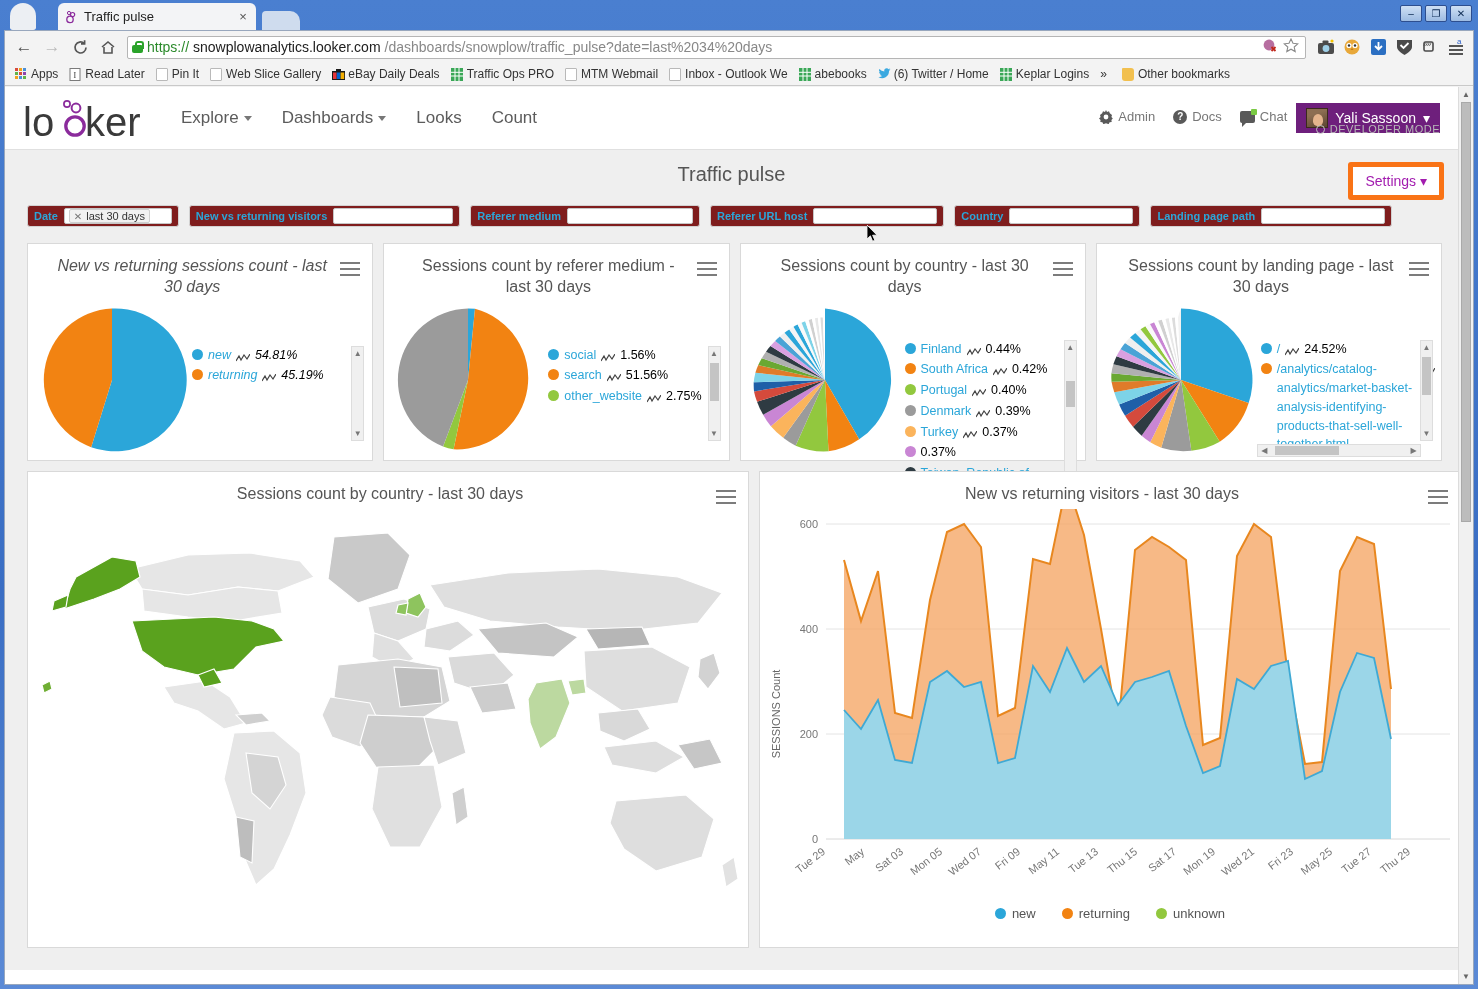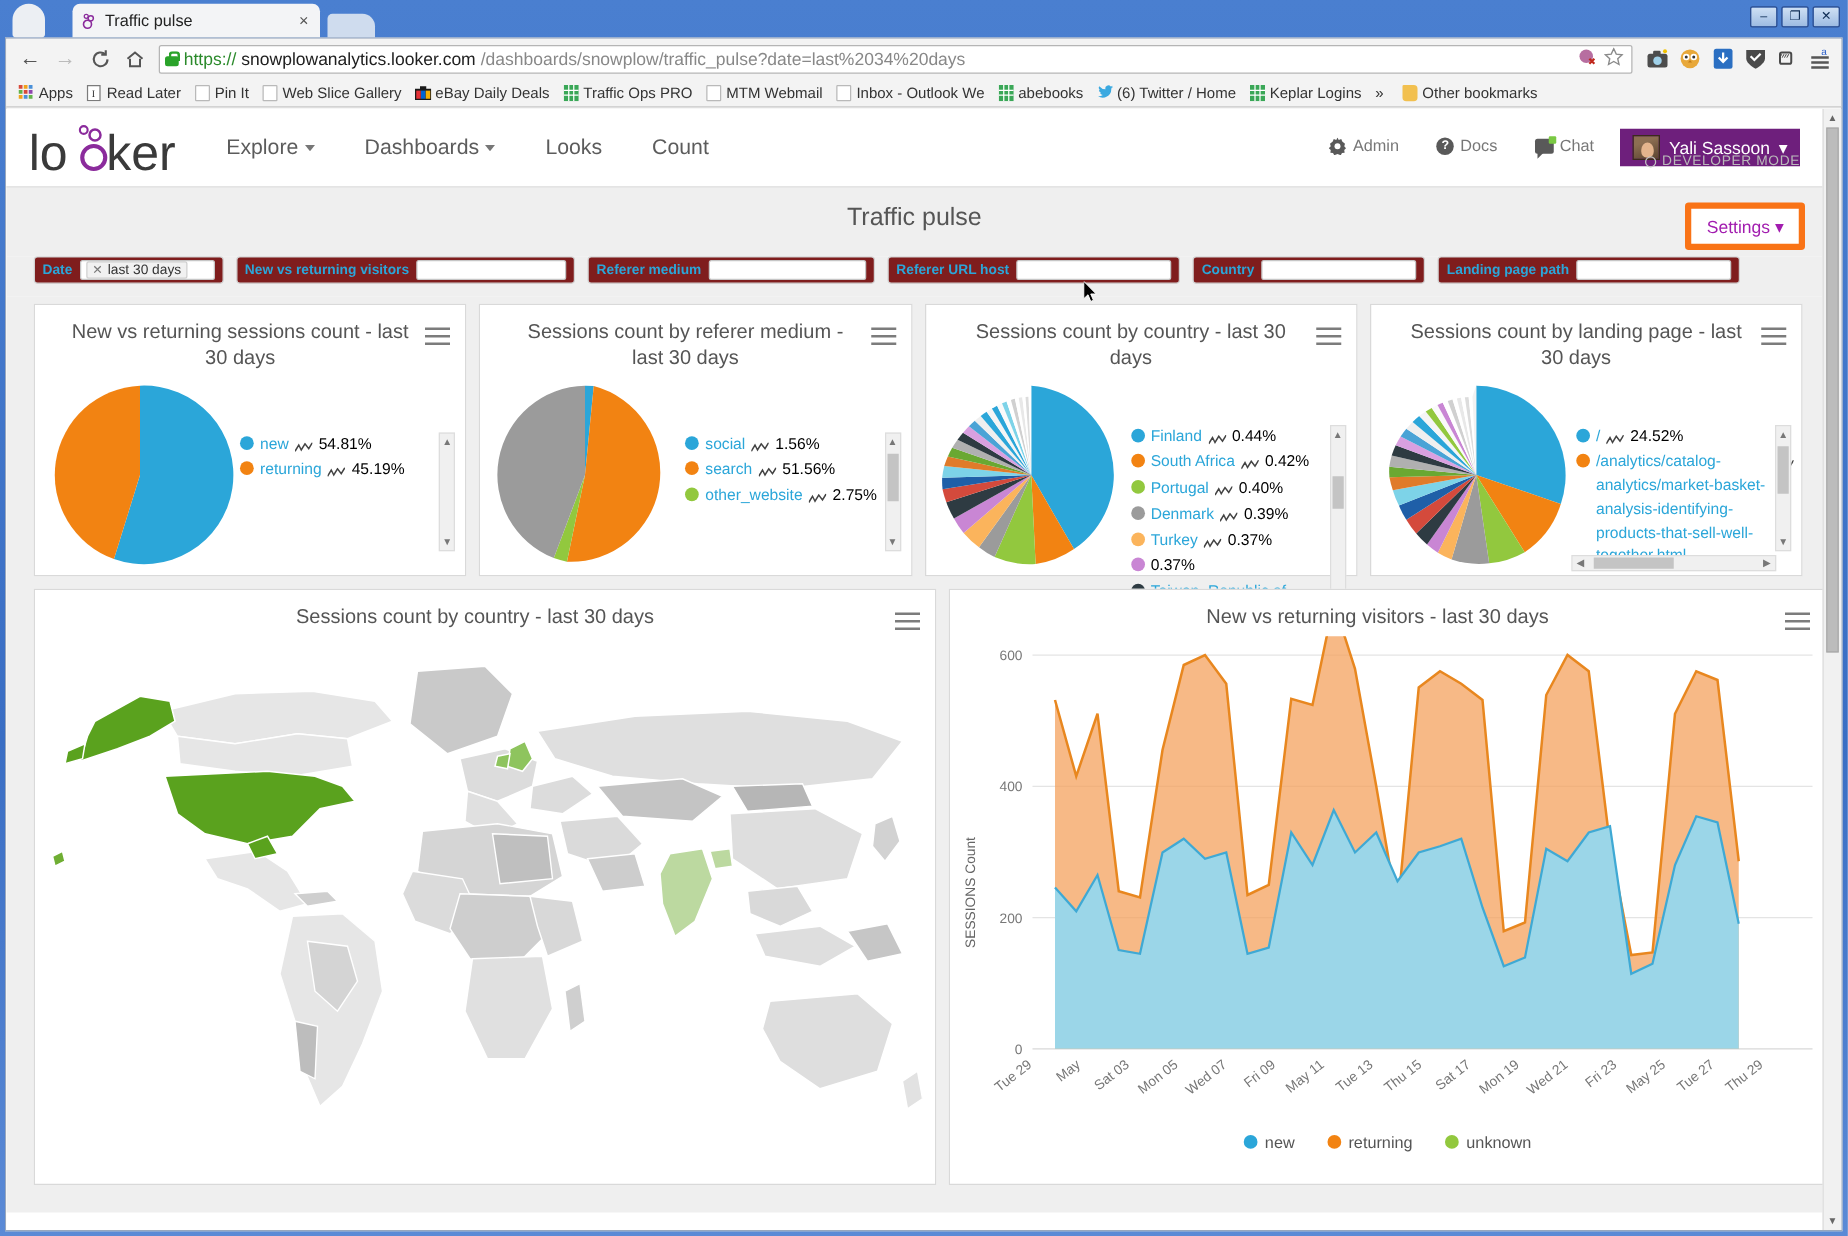--- a/index.html
+++ b/index.html
@@ -84,25 +84,25 @@
   .bm-grid i:nth-child(8){background:#4a90d9}.bm-grid i:nth-child(9){background:#63b34a}
   .bm-folder { background:#f2c04f; border-radius:1px 3px 3px 3px; }
 
   
   .viewport { position:absolute; left:0; right:0; top:56px; bottom:0; background:#fff; overflow:hidden; }
   .page { position:absolute; left:0; top:0; right:15px; bottom:0; background:#fff; }
 
   
   .looker-nav { height:62px; background:#fff; display:flex; align-items:center; padding:0 18px; position:relative; }
   .logo { width:120px; height:44px; position:relative; }
-  .nav-links { display:flex; gap:16px; margin-left:26px; }
+  .nav-links { display:flex; gap:6px; margin-left:26px; }
   .nav-link { font-size:17px; color:#5c5c5c; padding:6px 12px; }
   .caret { display:inline-block; border-left:4px solid transparent; border-right:4px solid transparent;
            border-top:5px solid #777; margin-left:5px; vertical-align:middle; }
-  .nav-right { margin-left:auto; display:flex; align-items:flex-start; gap:12px; }
+  .nav-right { margin-left:auto; display:flex; align-items:flex-start; gap:0; }
   .nav-util { display:flex; align-items:center; gap:5px; font-size:13px; color:#777; padding:6px 9px; }
   .gear { width:14px; height:14px; position:relative; }
   .badge-circle { width:14px; height:14px; border-radius:50%; background:#595959; color:#fff;
                   font-size:10px; line-height:14px; text-align:center; font-weight:bold; }
   .chat-ico { width:15px; height:12px; background:#595959; border-radius:2px; position:relative; }
   .chat-ico:after { content:''; position:absolute; left:2px; bottom:-4px; border-left:5px solid #595959;
                     border-bottom:5px solid transparent; }
   .chat-ico:before { content:''; position:absolute; right:-2px; top:-2px; width:6px; height:6px;
                      background:#7ac943; border-radius:1px; }
   .user-chip { background:#6e1f7c; color:#fff; display:flex; align-items:center; gap:7px;
@@ -457,21 +457,21 @@
           <div class="filter">
             <span class="filter-label">Landing page path</span>
             <span class="filter-input" style="width:124px;"></span>
           </div>
         </div>
 
         <div class="tiles">
 
           <div class="row">
 
-            <div class="tile" style="width:356px;height:218px;">
+            <div class="tile" style="width:356px;height:218px;font-style:italic;">
               <div class="tile-title">New vs returning sessions count - last 30 days</div>
               <div class="hamburger">
                   <i></i>
                   <i></i>
                   <i></i>
                 </div>
               <div class="pie-body">
                 <div class="pie-wrap">
                   <svg width="152" height="152" viewBox="0 0 100 100">
                     <path d="M50 50 L50 3 A47 47 0 1 1 36.3 94.2 Z" fill="#2ba6d9"></path>

